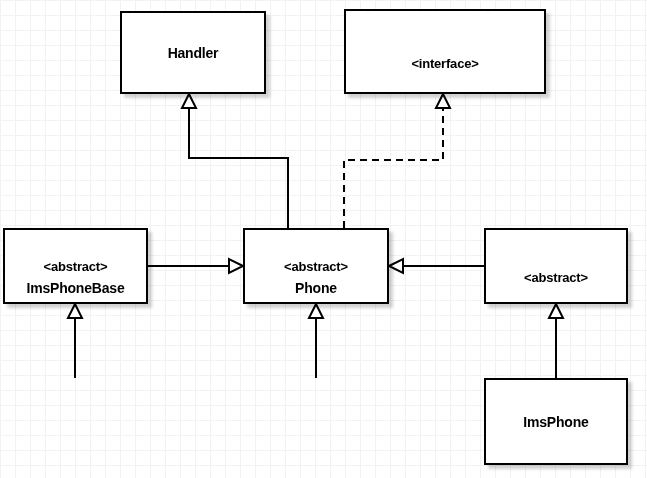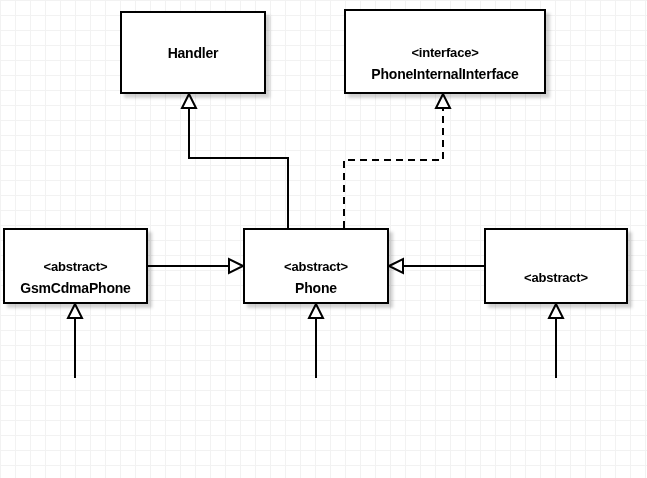--- a/index.html
+++ b/index.html
@@ -109,33 +109,35 @@
       <polygon points="556,304 549,318 563,318" fill="#ffffff" stroke="#000000" stroke-width="2"></polygon>
     </g>
   </svg>
 
   <div class="node single" style="left: 120px; top: 11px; width: 146px; height: 83px;">
     <div class="name">Handler</div>
   </div>
 
   <div class="node" style="left: 344px; top: 9px; width: 202px; height: 85px;">
     <div class="stereotype">&lt;interface&gt;</div>
-    <div class="name">PhoneInternalInterface</div>
   </div>
 
   <div class="node" style="left: 3px; top: 228px; width: 145px; height: 76px;">
     <div class="stereotype">&lt;abstract&gt;</div>
-    <div class="name">GsmCdmaPhone</div>
+    <div class="name">ImsPhoneBase</div>
   </div>
 
   <div class="node" style="left: 243px; top: 228px; width: 146px; height: 76px;">
     <div class="stereotype">&lt;abstract&gt;</div>
     <div class="name">Phone</div>
   </div>
 
   <div class="node" style="left: 484px; top: 228px; width: 144px; height: 76px;">
     <div class="stereotype">&lt;abstract&gt;</div>
   </div>
 
 
 
+  <div class="node single" style="left: 484px; top: 378px; width: 144px; height: 87px;">
+    <div class="name">ImsPhone</div>
+  </div>
 
 </div>
 
 </body></html>

